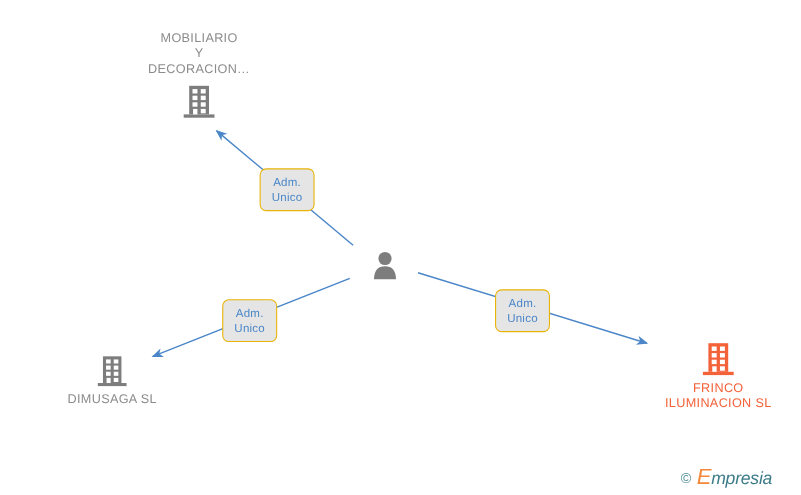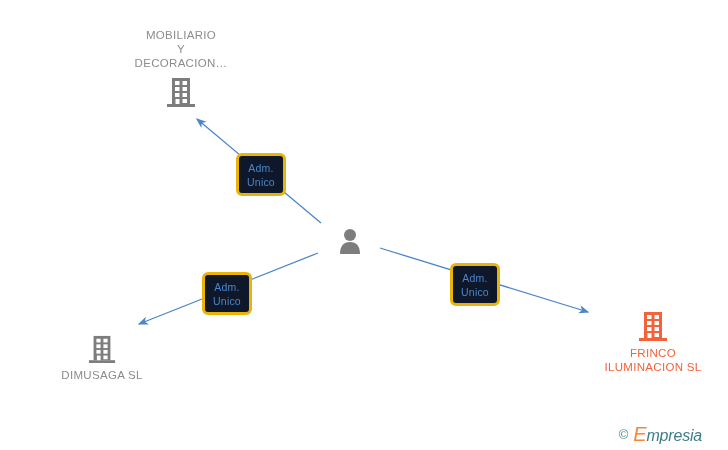--- a/index.html
+++ b/index.html
@@ -47,43 +47,43 @@
 
   
   #node-mobiliario {
     left: 96px;
     top: 28px;
   }
   #node-mobiliario .node-label { margin-bottom: 6px; }
 
   #node-dimusaga {
     left: 17px;
-    top: 334px;
+    top: 322px;
   }
   #node-dimusaga .node-label { margin-top: 4px; }
 
   #node-frinco {
     left: 568px;
     top: 310px;
   }
   #node-frinco .node-label { margin-top: 4px; }
 
   #node-person {
     left: 265px;
     top: 228px;
   }
   #node-person .node-label { margin-top: 4px; }
 
   
   .rel-chip {
     position: absolute;
     box-sizing: border-box;
-    border: 3px solid #eab308;
+    border: 1px solid #eab308;
     border-radius: 6px;
-    background: #0f172a;
+    background: #e5e5e5;
     color: #4a86c8;
     font-size: 10.5px;
     line-height: 14px;
     text-align: center;
     padding: 5px 6px 4px 6px;
     white-space: pre-line;
     letter-spacing: 0.2px;
   }
   #rel-mobiliario { left: 236px; top: 153px; width: 50px; }
   #rel-dimusaga  { left: 202px; top: 272px; width: 50px; }

